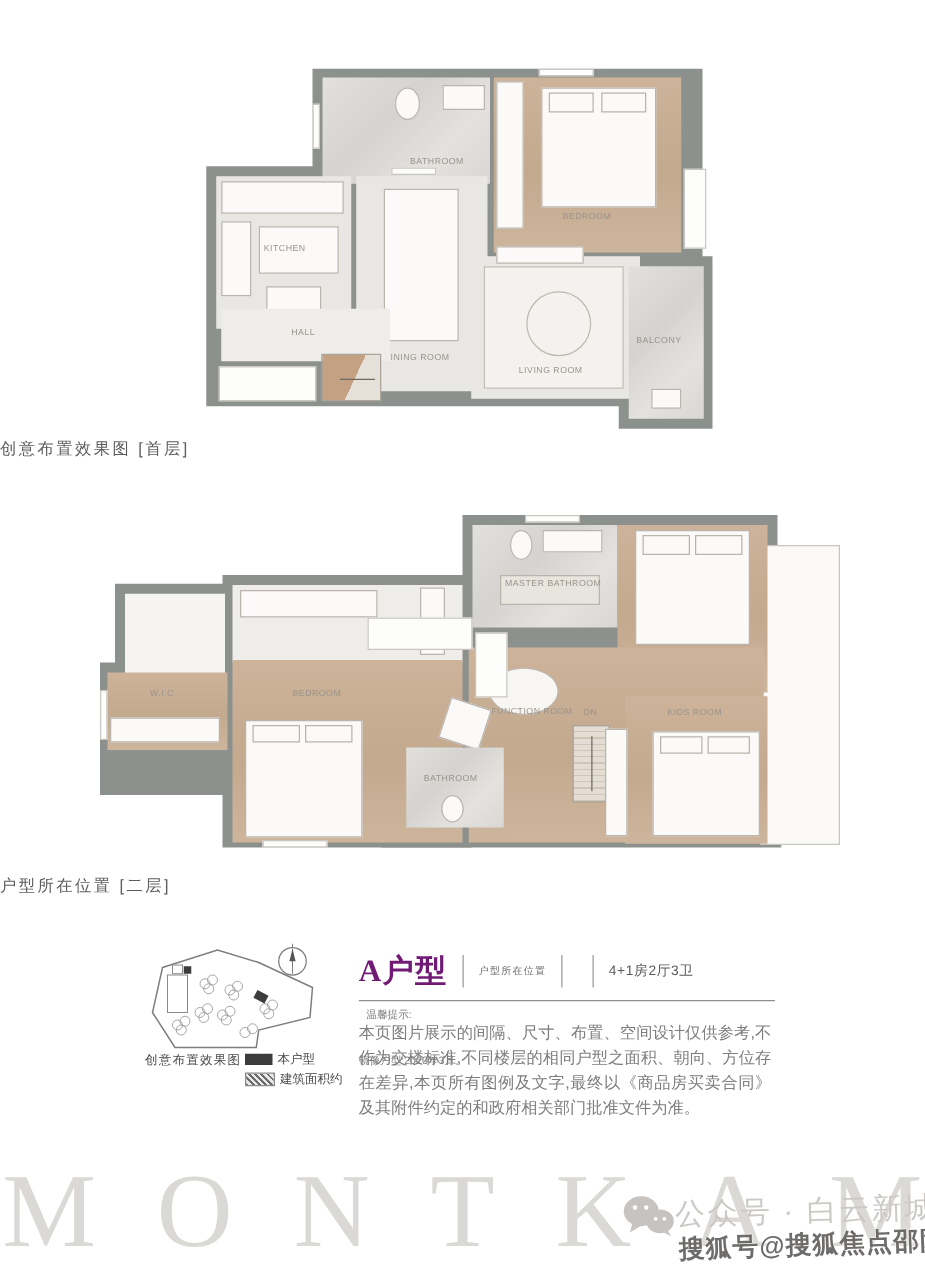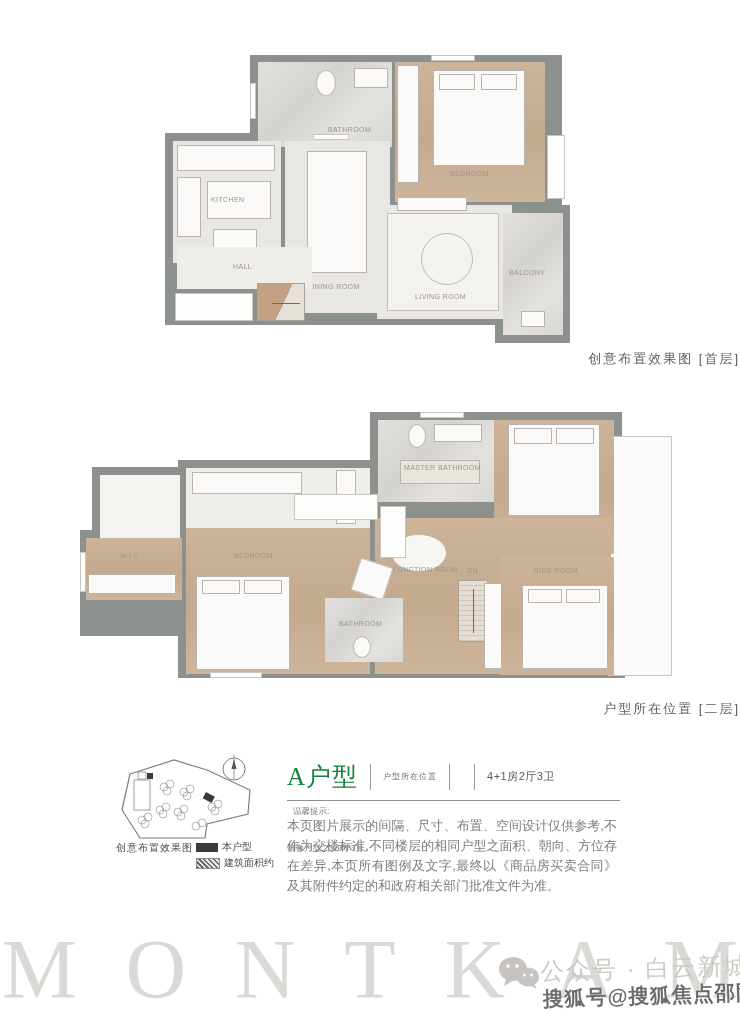--- a/index.html
+++ b/index.html
@@ -29,32 +29,32 @@
     background:repeating-linear-gradient(180deg,#e3ddd4 0 4px,#cfc6b8 4px 5px);
     border:1px solid #aaa49b;
   }
   .stairs-up{
     background:linear-gradient(115deg,#c3a182 55%,#e5e0d8 55%);
     border:1px solid #aaa49b;
   }
   .arrow-line{position:absolute;background:#6e6a64;height:1px;}
   
   .caption{
-    position:absolute;width:740px;text-align:right;color:#5d5d5d;
+    position:absolute;width:740px;text-align:left;color:#5d5d5d;
     font-size:13px;letter-spacing:2px;
   }
   
   .locator{position:absolute;left:112px;top:748px;width:150px;}
   .loc-caption{position:absolute;left:116px;top:841px;font-size:10px;color:#4a4a4a;letter-spacing:1px;}
   .legend-row{position:absolute;display:flex;align-items:center;gap:4px;font-size:10px;color:#4a4a4a;}
   .sw{width:22px;height:9px;display:inline-block;}
   .sw-solid{background:#3c3c3c;}
   .sw-hatch{background:repeating-linear-gradient(45deg,#6b6b6b 0 1.5px,#e9e9e9 1.5px 3.5px);border:1px solid #8a8a8a;}
   .unit-head{position:absolute;left:287px;top:760px;width:335px;display:flex;align-items:center;}
-  .unit-name{font-family:"Liberation Serif",serif;font-size:25px;color:#15803d;font-weight:normal;letter-spacing:1px;}
+  .unit-name{font-family:"Liberation Serif",serif;font-size:25px;color:#701a75;font-weight:bold;letter-spacing:1px;}
   .vdiv{width:1px;height:26px;background:#9a9a9a;margin:0 12px;}
   .area-label{font-size:8px;color:#6b6b6b;letter-spacing:1px;}
   .area-value{font-size:17px;color:#5a5a5a;}
   .spec{font-size:11px;color:#5a5a5a;letter-spacing:.5px;}
   .hr{position:absolute;left:287px;top:800px;width:333px;height:1px;background:#8f8f8f;}
   .notice-title{position:absolute;left:293px;top:806px;font-size:8.5px;color:#7d7d7d;}
   .notice-body{
     position:absolute;left:287px;top:816px;width:330px;font-size:13px;color:#7d7d7d;
     line-height:1.55;text-align:justify;
   }

